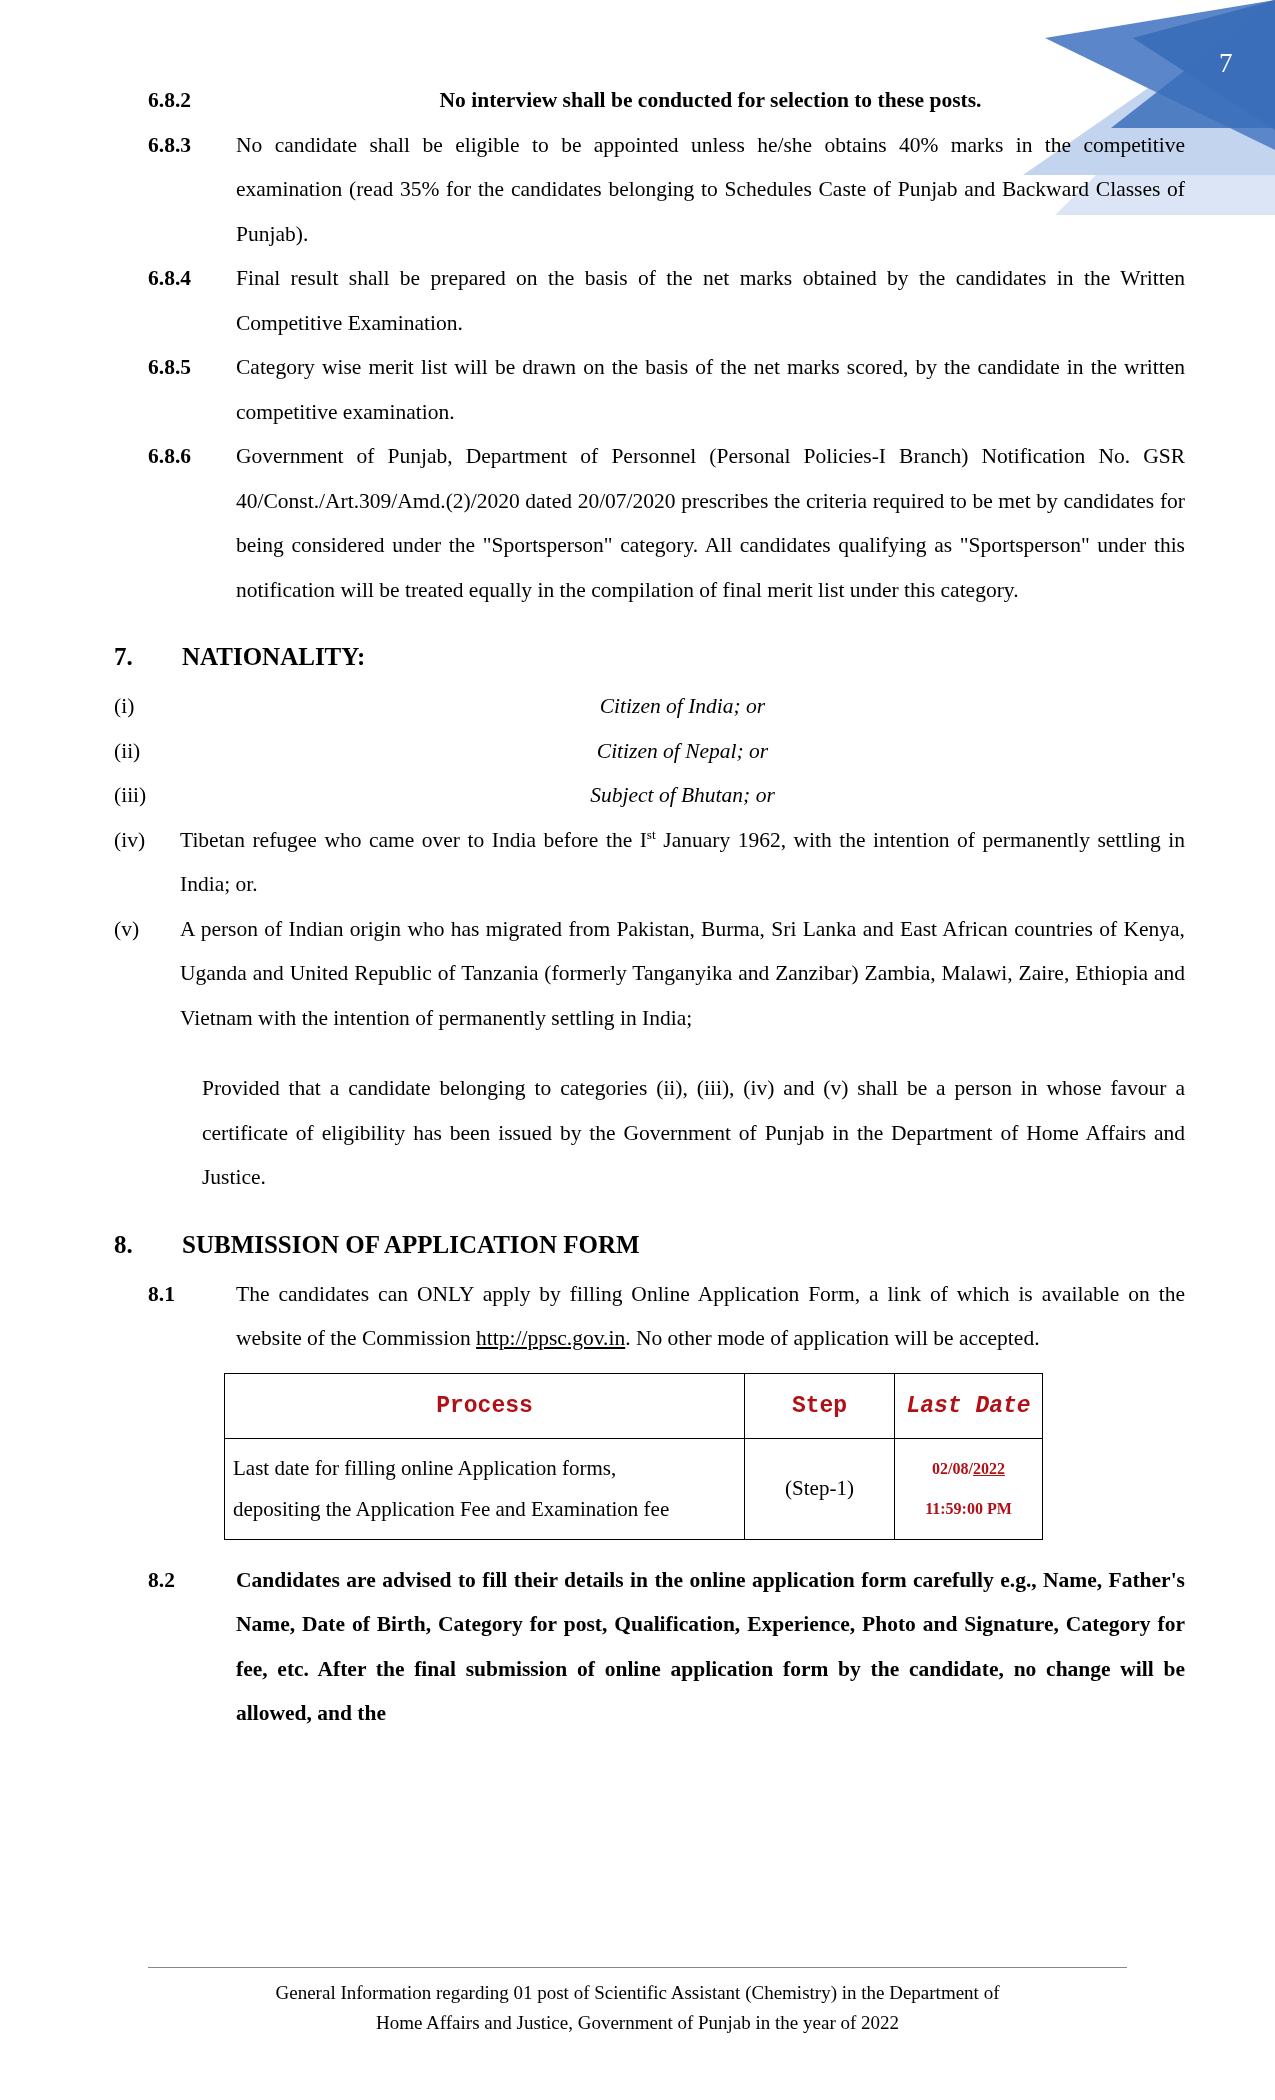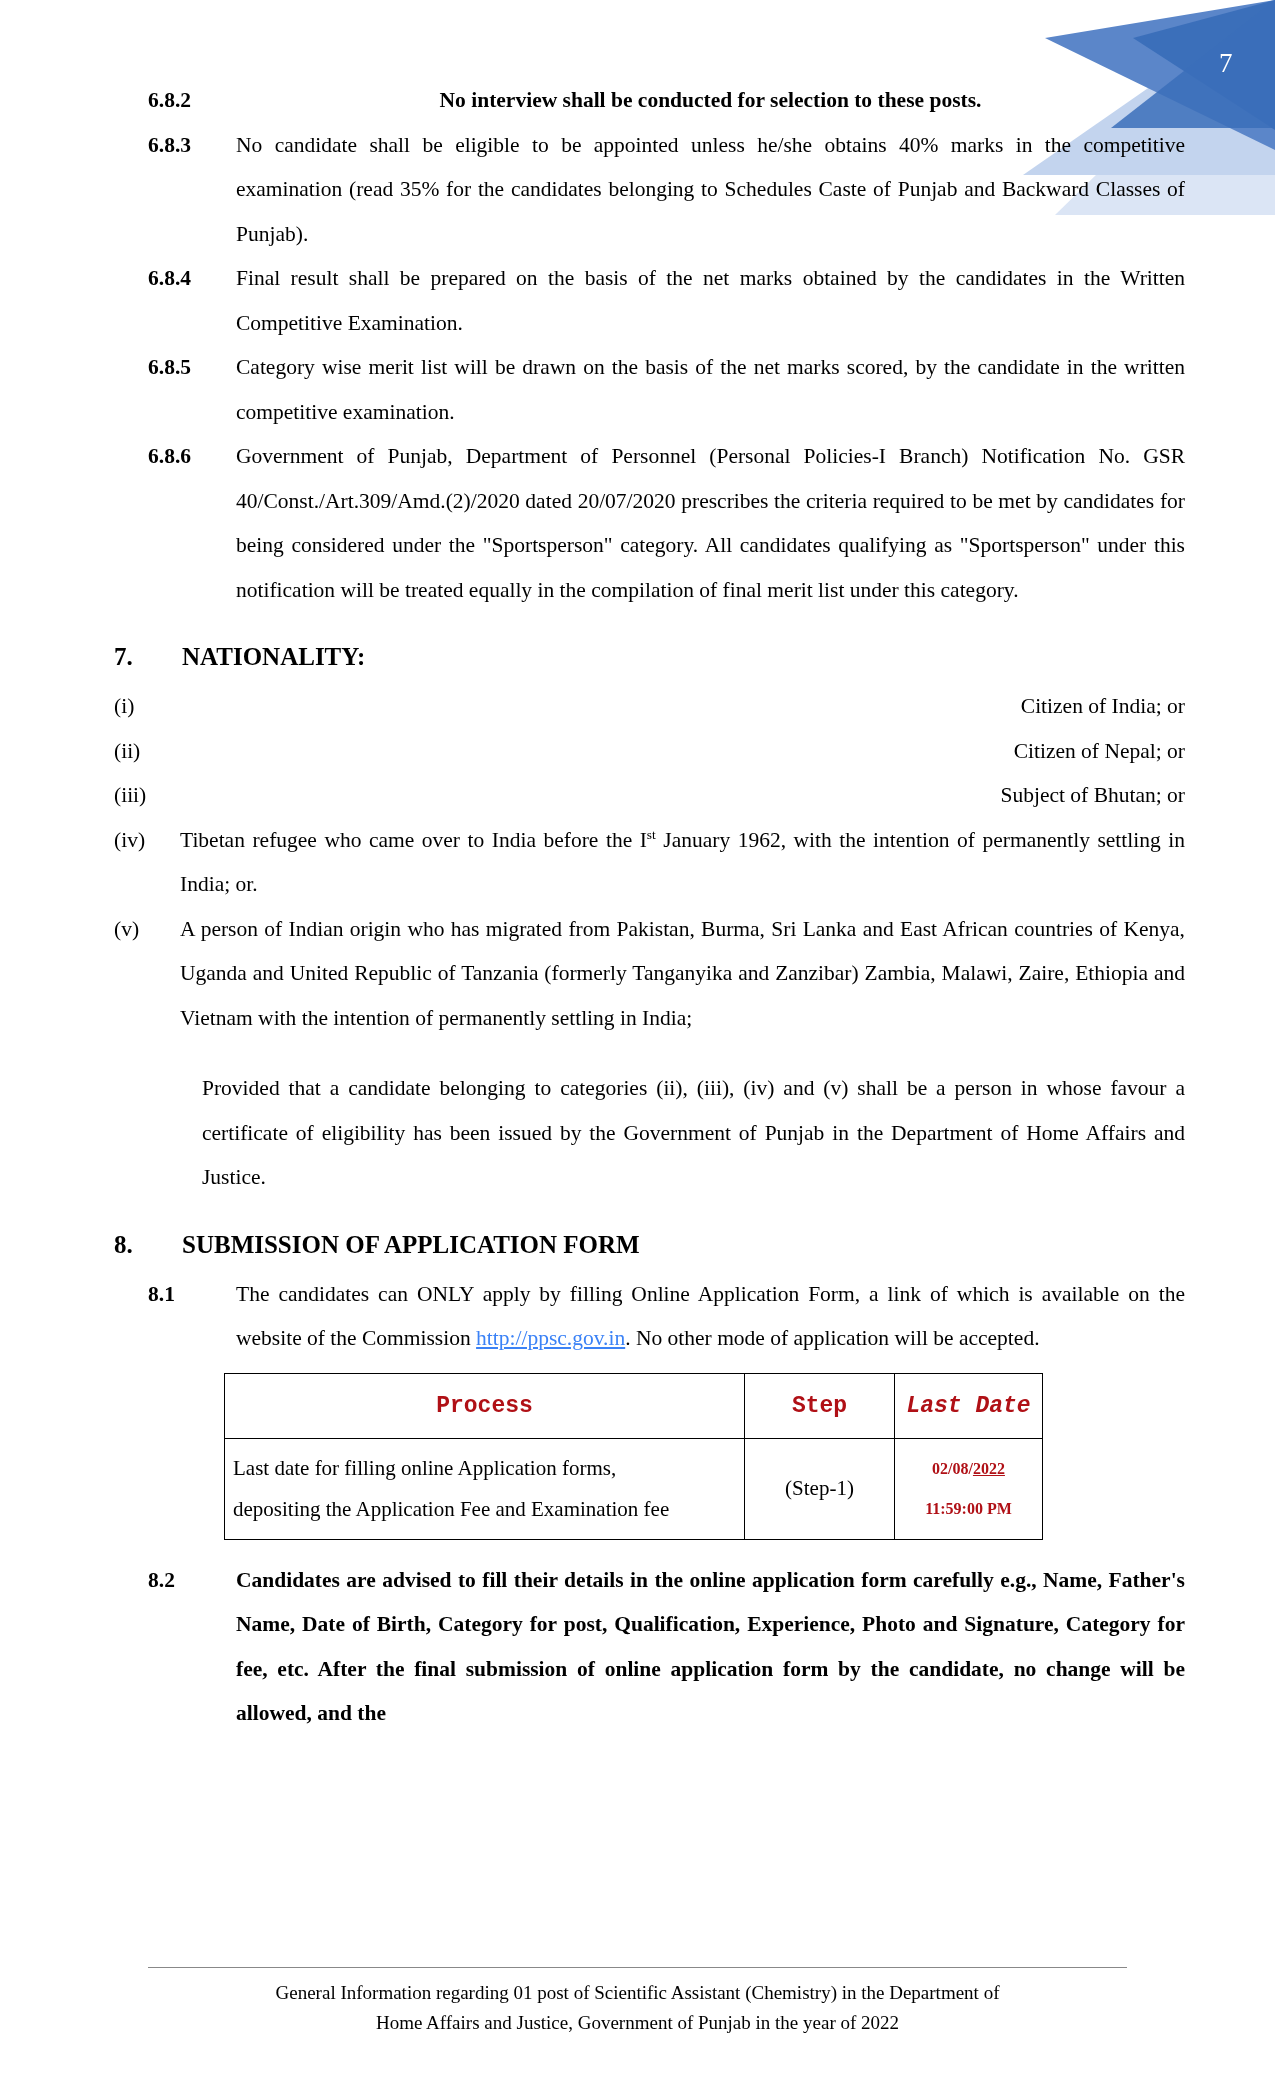--- a/index.html
+++ b/index.html
@@ -112,34 +112,34 @@
     margin-left: -34px;
     font-size: 21.5px;
     line-height: 44.5px;
   }
   .roman-body {
     flex: 1 1 auto;
     font-size: 21.5px;
     line-height: 44.5px;
     text-align: justify;
   }
-  .roman-body.nojust { text-align: right; }
+  .roman-body.nojust { text-align: center; font-style: italic; }
 
   sup { font-size: 0.62em; vertical-align: super; line-height: 0; }
 
   .provided {
     margin-left: 54px;
     margin-top: 26px;
     font-size: 21.5px;
     line-height: 44.5px;
     text-align: justify;
   }
 
   a.weblink {
-    color: #3b82f6;
+    color: #000000;
     text-decoration: underline;
   }
 
   
   .table-wrap {
     margin-top: 12px;
     margin-left: 76px;
   }
   table.proc {
     border-collapse: collapse;

